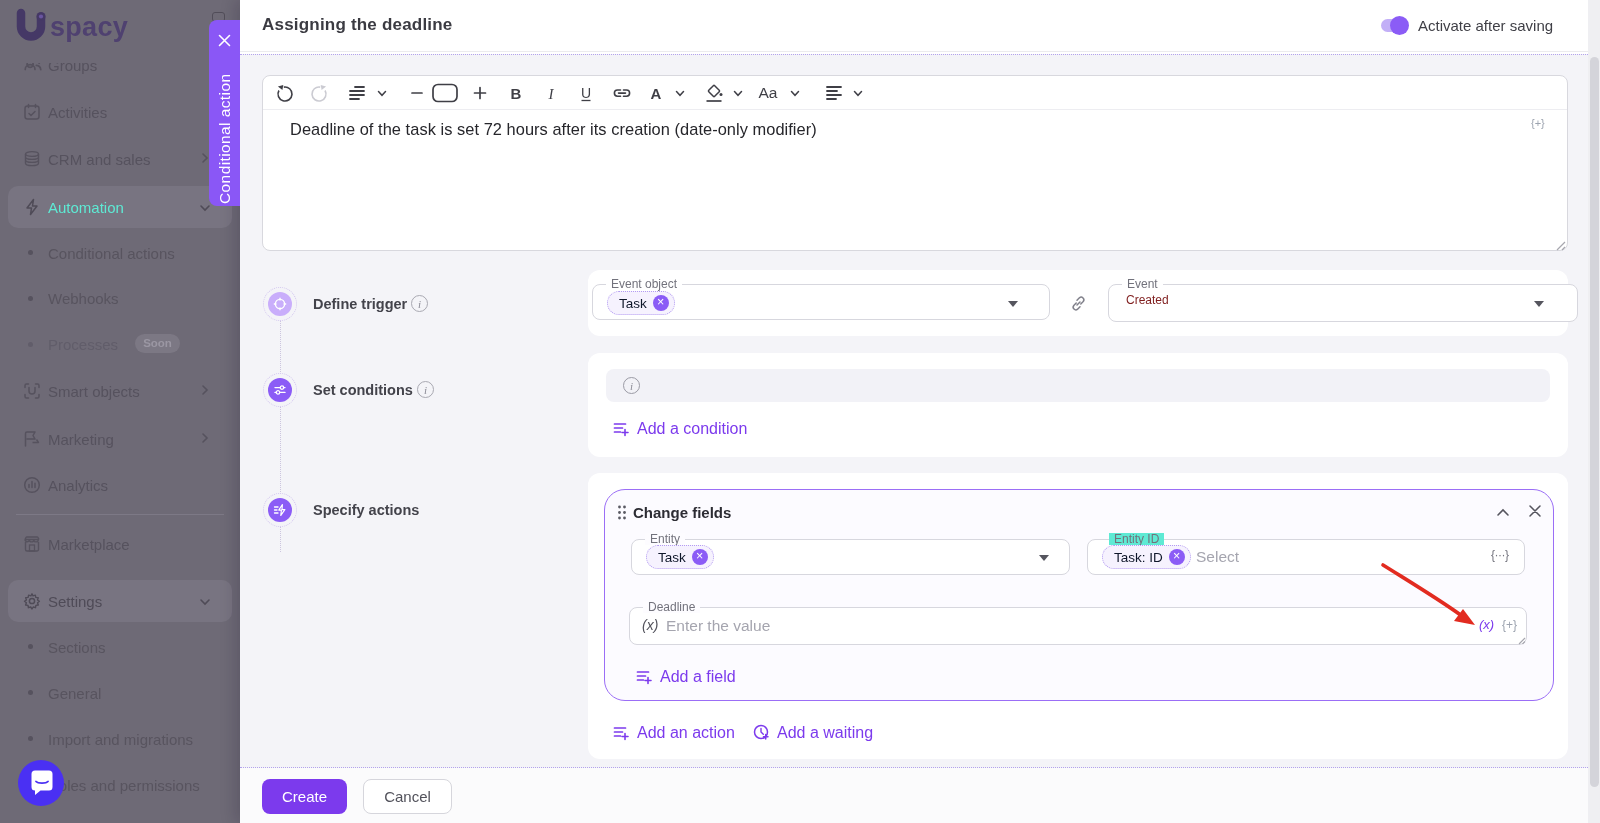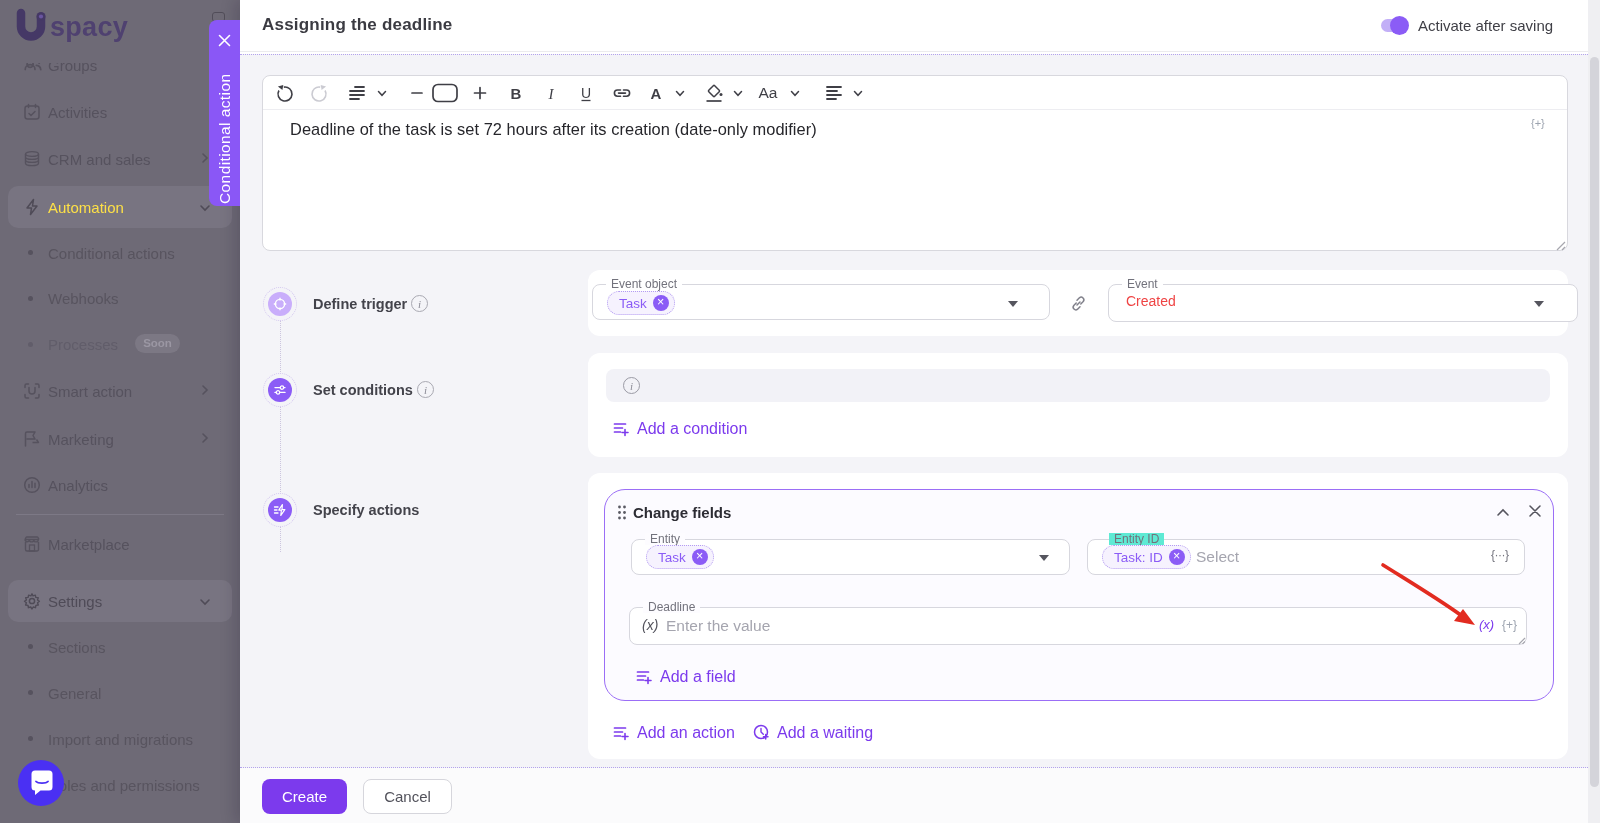--- a/index.html
+++ b/index.html
@@ -26,21 +26,21 @@
   #drawer { left:240px; top:0; width:1360px; height:823px; background:#fff; box-shadow:-5px 0 14px rgba(20,10,40,.18); }
   #dhead { position:absolute; left:0; top:0; width:1360px; height:52px; background:#fff; border-bottom:1px solid #ebebee; }
   #dbody { position:absolute; left:0; top:54px; width:1348px; height:714px; background:#f4f4f8;
     border-top:1px dotted #b3a3ec; border-bottom:1px dotted #b3a3ec; }
   #dfoot { position:absolute; left:0; top:768px; width:1360px; height:55px; background:#fbfbfc; }
 
   .card { position:absolute; left:348px; width:980px; background:#fff; border-radius:12px; }
   .fieldset { position:absolute; border:1px solid #d7d7de; border-radius:8px; background:#fff; }
   .flabel { position:absolute; top:-7px; font-size:12px; color:#72727c; background:#fff; padding:0 5px; line-height:12px; }
   .chip { position:absolute; height:24px; border:1px dotted #b49cf2; background:#f6f2fe; border-radius:12px;
-    color:#8b5cf6; font-size:13.5px; display:flex; align-items:center; padding:0 5px 0 11px; }
+    color:#0f172a; font-size:13.5px; display:flex; align-items:center; padding:0 5px 0 11px; }
   .chipx { width:16px; height:16px; border-radius:50%; background:#8b5cf6; margin-left:6px; position:relative; }
   .chipx:before { content:"×"; position:absolute; left:0; top:-1px; width:16px; text-align:center; color:#fff; font-size:12.5px; line-height:17px; }
   .dda { position:absolute; width:0; height:0; border-left:5px solid transparent; border-right:5px solid transparent; border-top:6px solid #55555e; }
   .plink { position:absolute; color:#7c3aed; font-size:16px; white-space:nowrap; }
   .seclbl { position:absolute; font-size:14.5px; font-weight:bold; color:#43434b; white-space:nowrap; }
   .icircle { position:absolute; width:17px; height:17px; border:1px solid #a9a9b2; border-radius:50%; color:#8b8b95;
     font-size:11px; text-align:center; line-height:16px; font-family:"Liberation Serif",serif; font-style:italic; }
 </style>
 </head>
 <body>
@@ -74,37 +74,37 @@
     </svg>
   <div class="mi" style="top:151px">CRM and sales</div>
   <svg class="chev" style="left:199px;top:152px" width="12" height="12" viewBox="0 0 12 12">
       <path d="M4 2 l4 4 l-4 4" fill="none" stroke="#56525e" stroke-width="1.6" stroke-linecap="round"></path>
     </svg>
 
   <div class="selrow" style="top:186px"></div>
   <svg class="mico" style="top:198px" viewBox="0 0 18 18">
       <path d="M10.5 1.5 L4 10 h4.5 l-1 6.5 L14 8 h-4.5 z" fill="none" stroke="#4f4b57" stroke-width="1.5" stroke-linejoin="round"></path>
     </svg>
-  <div class="mi" style="top:199px;color:#fde047">Automation</div>
+  <div class="mi" style="top:199px;color:#5eead4">Automation</div>
   <svg class="chev" style="left:199px;top:202px" width="12" height="12" viewBox="0 0 12 12">
       <path d="M2 4 l4 4 l4 -4" fill="none" stroke="#4f4b57" stroke-width="1.6" stroke-linecap="round"></path>
     </svg>
 
   <div class="bullet" style="top:250px"></div>
   <div class="mi2" style="top:245px">Conditional actions</div>
   <div class="bullet" style="top:296px"></div>
   <div class="mi2" style="top:290px">Webhooks</div>
   <div class="bullet" style="top:342px;background:#615d6a"></div>
   <div class="mi2" style="top:336px;color:#615d6a">Processes</div>
   <div class="abs" style="left:135px;top:334px;width:45px;height:19px;border-radius:10px;background:#7c7884;color:#9b97a3;font-size:11.5px;font-weight:bold;text-align:center;line-height:19px">Soon</div>
 
   <svg class="mico" style="top:382px" viewBox="0 0 18 18">
       <path d="M5.5 2 H3.5 a1.5 1.5 0 0 0 -1.5 1.5 V5.5 M12.5 2 h2 a1.5 1.5 0 0 1 1.5 1.5 V5.5 M5.5 16 H3.5 a1.5 1.5 0 0 1 -1.5 -1.5 V12.5 M12.5 16 h2 a1.5 1.5 0 0 0 1.5 -1.5 V12.5 M6 5.5 v3.5 a3 3 0 0 0 6 0 v-3.5" fill="none" stroke="#56525e" stroke-width="1.5" stroke-linecap="round"></path>
     </svg>
-  <div class="mi" style="top:383px">Smart action</div>
+  <div class="mi" style="top:383px">Smart objects</div>
   <svg class="chev" style="left:199px;top:384px" width="12" height="12" viewBox="0 0 12 12">
       <path d="M4 2 l4 4 l-4 4" fill="none" stroke="#56525e" stroke-width="1.6" stroke-linecap="round"></path>
     </svg>
 
   <svg class="mico" style="top:430px" viewBox="0 0 18 18">
       <path d="M2.5 16 V3.5 a1.5 1.5 0 0 1 1.5 -1.5 h8 l-2 3.5 l2 3.5 h-8" fill="none" stroke="#56525e" stroke-width="1.5" stroke-linecap="round" stroke-linejoin="round"></path>
       <path d="M13.5 9.5 l2 3 h-6" fill="none" stroke="#56525e" stroke-width="1.4" stroke-linejoin="round"></path>
     </svg>
   <div class="mi" style="top:431px">Marketing</div>
   <svg class="chev" style="left:199px;top:432px" width="12" height="12" viewBox="0 0 12 12">
@@ -230,21 +230,21 @@
         <div class="chip" style="left:14px;top:6px">Task<span class="chipx"></span></div>
         <div class="dda" style="left:415px;top:16px"></div>
       </div>
 
       <svg class="abs" style="left:482px;top:25px" width="17" height="17" viewBox="0 0 17 17">
           <path d="M7 10 L10 7 M6.2 8 l-2.4 2.4 a2.7 2.7 0 0 0 3.8 3.8 L10 11.8 M10.8 9 l2.4 -2.4 a2.7 2.7 0 0 0 -3.8 -3.8 L7 5.2" fill="none" stroke="#81818b" stroke-width="1.5" stroke-linecap="round"></path>
         </svg>
 
       <div class="fieldset" style="left:520px;top:14px;width:470px;height:38px">
         <div class="flabel" style="left:13px">Event</div>
-        <div class="abs" style="left:17px;top:8px;font-size:14px;color:#ef4444">Created</div>
+        <div class="abs" style="left:17px;top:8px;font-size:12px;color:#7f1d1d">Created</div>
         <div class="dda" style="left:425px;top:16px"></div>
       </div>
     </div>
 
     <div class="abs" style="left:28px;top:323px;width:24px;height:24px;border-radius:50%;background:#8b5cf6"></div>
     <svg class="abs" style="left:33px;top:328px" width="14" height="14" viewBox="0 0 14 14">
         <path d="M2 4.6 h5 M10.5 4.6 h1.5 M2 9.4 h1.5 M7 9.4 h5" stroke="#fff" stroke-width="1.4" stroke-linecap="round"></path>
         <circle cx="9" cy="4.6" r="1.7" fill="none" stroke="#fff" stroke-width="1.3"></circle>
         <circle cx="5" cy="9.4" r="1.7" fill="none" stroke="#fff" stroke-width="1.3"></circle>
       </svg>

